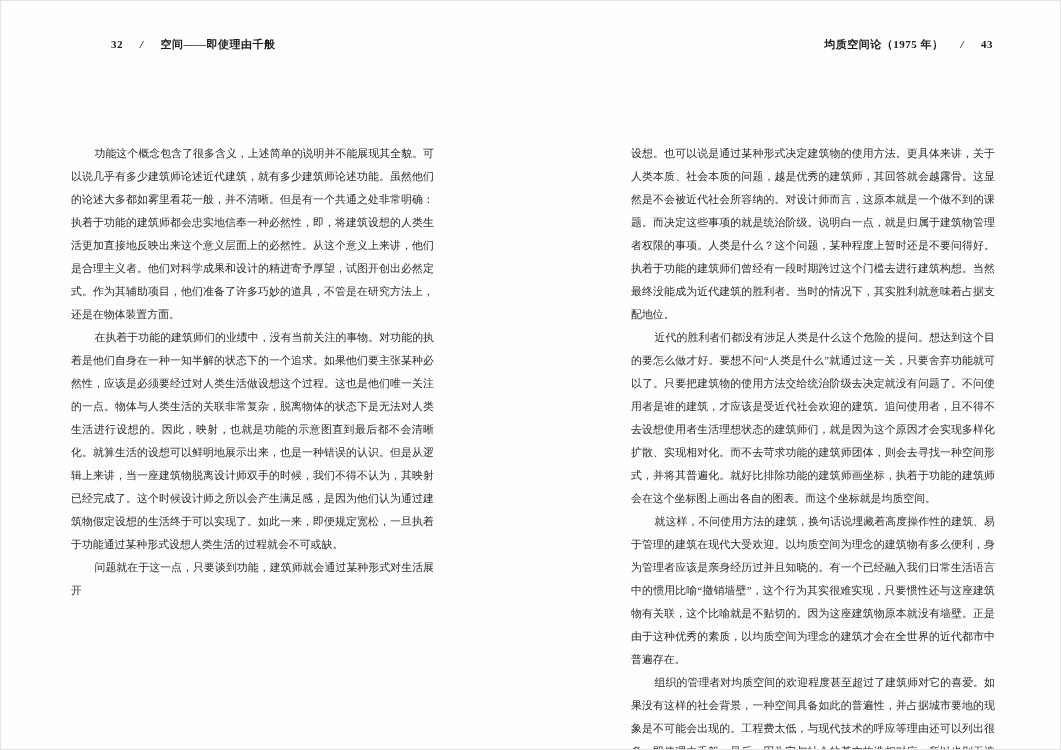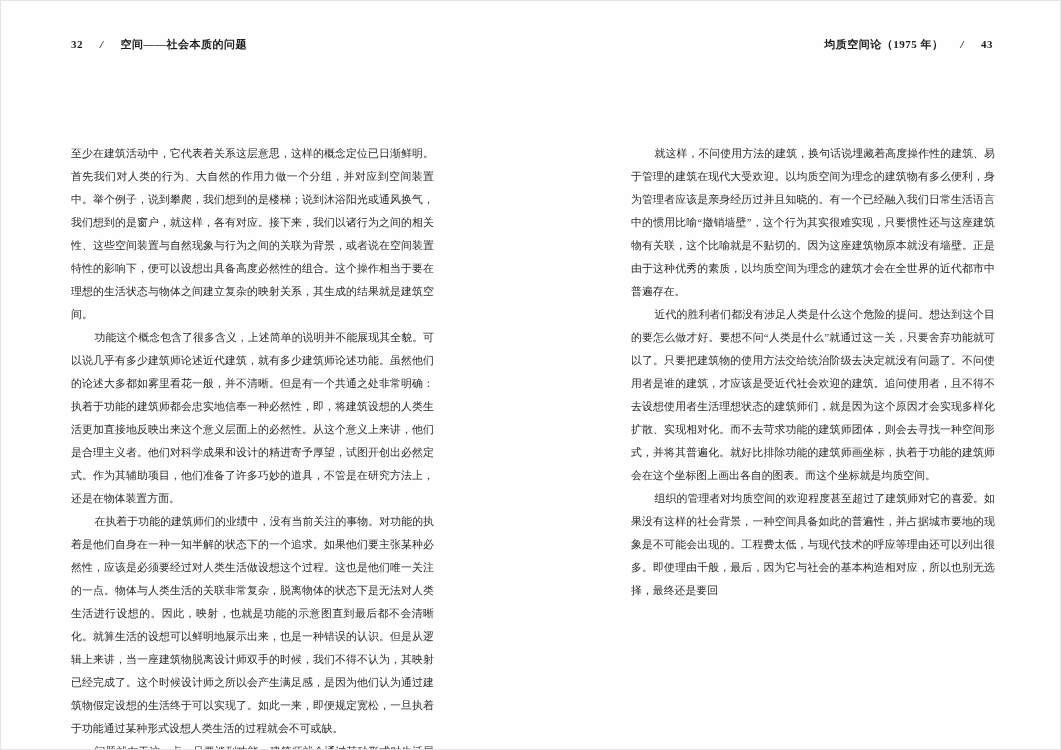--- a/index.html
+++ b/index.html
@@ -21,20 +21,21 @@
   .page-header {
     position: absolute;
     top: 36px;
     display: flex;
     align-items: baseline;
     font-size: 11px;
     font-weight: bold;
     color: #1b1b1b;
     letter-spacing: 0.5px;
     white-space: nowrap;
+    margin-left: 40px;
   }
   .page-header.left  { left: 70px; }
   .page-header.right { right: 67px; }
   .page-header .gap  { display: inline-block; width: 17px; }
   .page-header .slash { font-style: italic; }
   .page-body {
     position: absolute;
     top: 141px;
     width: 363px;
   }
@@ -53,37 +54,37 @@
 </head>
 <body>
 
 <div class="spread">
 
   <div class="page-header left">
     <span>32</span>
     <span class="gap"></span>
     <span class="slash">/</span>
     <span class="gap"></span>
-    <span>空间——社会本质的问题</span>
+    <span>空间——即使理由千般</span>
   </div>
 
   <div class="page-header right">
     <span>均质空间论（1975 年）</span>
     <span class="gap"></span>
     <span class="slash">/</span>
     <span class="gap"></span>
     <span>43</span>
   </div>
 
   <div class="page-body left">
-    <p>至少在建筑活动中，它代表着关系这层意思，这样的概念定位已日渐鲜明。首先我们对人类的行为、大自然的作用力做一个分组，并对应到空间装置中。举个例子，说到攀爬，我们想到的是楼梯；说到沐浴阳光或通风换气，我们想到的是窗户，就这样，各有对应。接下来，我们以诸行为之间的相关性、这些空间装置与自然现象与行为之间的关联为背景，或者说在空间装置特性的影响下，便可以设想出具备高度必然性的组合。这个操作相当于要在理想的生活状态与物体之间建立复杂的映射关系，其生成的结果就是建筑空间。</p>
     <p class="indent">功能这个概念包含了很多含义，上述简单的说明并不能展现其全貌。可以说几乎有多少建筑师论述近代建筑，就有多少建筑师论述功能。虽然他们的论述大多都如雾里看花一般，并不清晰。但是有一个共通之处非常明确：执着于功能的建筑师都会忠实地信奉一种必然性，即，将建筑设想的人类生活更加直接地反映出来这个意义层面上的必然性。从这个意义上来讲，他们是合理主义者。他们对科学成果和设计的精进寄予厚望，试图开创出必然定式。作为其辅助项目，他们准备了许多巧妙的道具，不管是在研究方法上，还是在物体装置方面。</p>
     <p class="indent">在执着于功能的建筑师们的业绩中，没有当前关注的事物。对功能的执着是他们自身在一种一知半解的状态下的一个追求。如果他们要主张某种必然性，应该是必须要经过对人类生活做设想这个过程。这也是他们唯一关注的一点。物体与人类生活的关联非常复杂，脱离物体的状态下是无法对人类生活进行设想的。因此，映射，也就是功能的示意图直到最后都不会清晰化。就算生活的设想可以鲜明地展示出来，也是一种错误的认识。但是从逻辑上来讲，当一座建筑物脱离设计师双手的时候，我们不得不认为，其映射已经完成了。这个时候设计师之所以会产生满足感，是因为他们认为通过建筑物假定设想的生活终于可以实现了。如此一来，即便规定宽松，一旦执着于功能通过某种形式设想人类生活的过程就会不可或缺。</p>
     <p class="indent">问题就在于这一点，只要谈到功能，建筑师就会通过某种形式对生活展开</p>
   </div>
 
   <div class="page-body right">
+    <p>设想。也可以说是通过某种形式决定建筑物的使用方法。更具体来讲，关于人类本质、社会本质的问题，越是优秀的建筑师，其回答就会越露骨。这显然是不会被近代社会所容纳的。对设计师而言，这原本就是一个做不到的课题。而决定这些事项的就是统治阶级。说明白一点，就是归属于建筑物管理者权限的事项。人类是什么？这个问题，某种程度上暂时还是不要问得好。执着于功能的建筑师们曾经有一段时期跨过这个门槛去进行建筑构想。当然最终没能成为近代建筑的胜利者。当时的情况下，其实胜利就意味着占据支配地位。</p>
+    <p class="indent">近代的胜利者们都没有涉足人类是什么这个危险的提问。想达到这个目的要怎么做才好。要想不问“人类是什么”就通过这一关，只要舍弃功能就可以了。只要把建筑物的使用方法交给统治阶级去决定就没有问题了。不问使用者是谁的建筑，才应该是受近代社会欢迎的建筑。追问使用者，且不得不去设想使用者生活理想状态的建筑师们，就是因为这个原因才会实现多样化扩散、实现相对化。而不去苛求功能的建筑师团体，则会去寻找一种空间形式，并将其普遍化。就好比排除功能的建筑师画坐标，执着于功能的建筑师会在这个坐标图上画出各自的图表。而这个坐标就是均质空间。</p>
     <p class="indent">就这样，不问使用方法的建筑，换句话说埋藏着高度操作性的建筑、易于管理的建筑在现代大受欢迎。以均质空间为理念的建筑物有多么便利，身为管理者应该是亲身经历过并且知晓的。有一个已经融入我们日常生活语言中的惯用比喻“撤销墙壁”，这个行为其实很难实现，只要惯性还与这座建筑物有关联，这个比喻就是不贴切的。因为这座建筑物原本就没有墙壁。正是由于这种优秀的素质，以均质空间为理念的建筑才会在全世界的近代都市中普遍存在。</p>
-    <p class="indent">近代的胜利者们都没有涉足人类是什么这个危险的提问。想达到这个目的要怎么做才好。要想不问“人类是什么”就通过这一关，只要舍弃功能就可以了。只要把建筑物的使用方法交给统治阶级去决定就没有问题了。不问使用者是谁的建筑，才应该是受近代社会欢迎的建筑。追问使用者，且不得不去设想使用者生活理想状态的建筑师们，就是因为这个原因才会实现多样化扩散、实现相对化。而不去苛求功能的建筑师团体，则会去寻找一种空间形式，并将其普遍化。就好比排除功能的建筑师画坐标，执着于功能的建筑师会在这个坐标图上画出各自的图表。而这个坐标就是均质空间。</p>
     <p class="indent">组织的管理者对均质空间的欢迎程度甚至超过了建筑师对它的喜爱。如果没有这样的社会背景，一种空间具备如此的普遍性，并占据城市要地的现象是不可能会出现的。工程费太低，与现代技术的呼应等理由还可以列出很多。即使理由千般，最后，因为它与社会的基本构造相对应，所以也别无选择，最终还是要回</p>
   </div>
 
 </div>
 
 </body></html>

